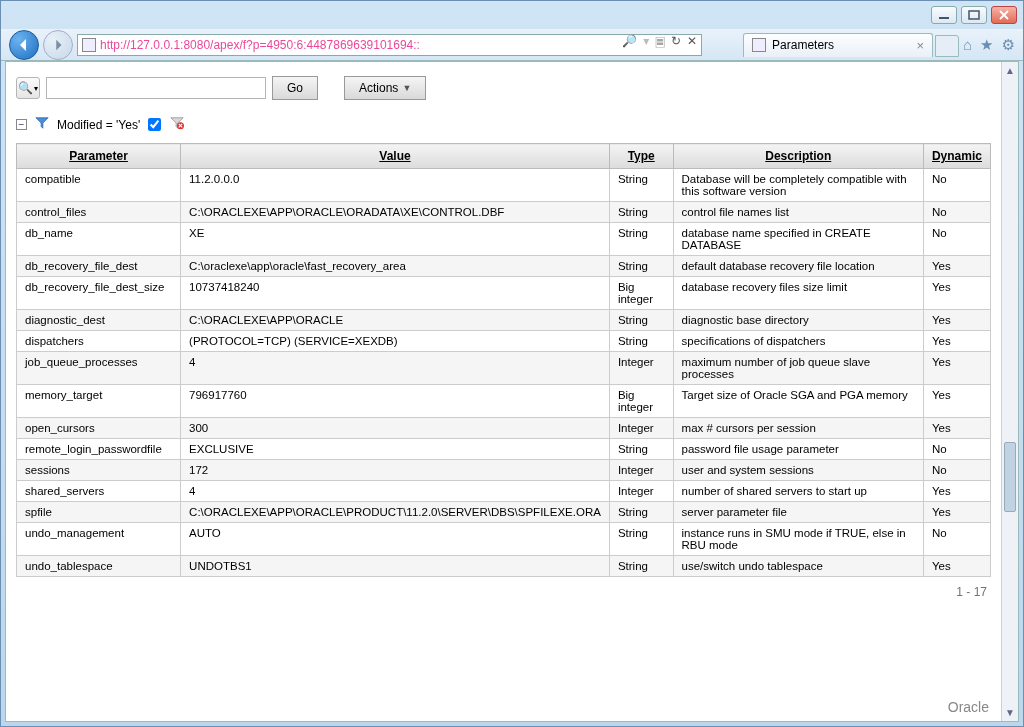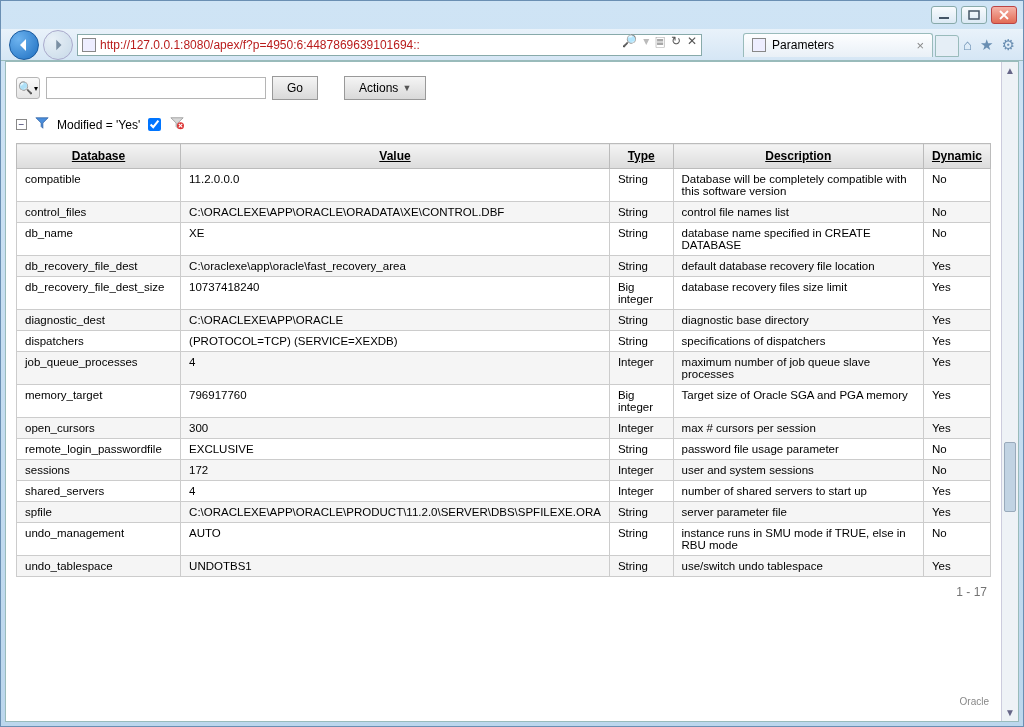--- a/index.html
+++ b/index.html
@@ -14,21 +14,21 @@
 
 
 .toolbar { height: 32px; background: linear-gradient(#e9f2fa, #d5e6f5); display: flex; align-items: center; padding: 0 8px; gap: 4px; border-bottom: 1px solid #9bb; }
 .nav-btn { width: 30px; height: 30px; border-radius: 50%; display: flex; align-items: center; justify-content: center; cursor: pointer; }
 .nav-back { background: radial-gradient(circle at 30% 30%, #6db3ef, #1e6fc1); border: 1px solid #1a5a9e; }
 .nav-back svg { fill: #fff; }
 .nav-fwd { background: radial-gradient(circle at 30% 30%, #e8f0f7, #c7d9e8); border: 1px solid #aac; }
 .nav-fwd svg { fill: #7a8fa3; }
 .url-wrap { flex: 1; display: flex; align-items: center; background: #fff; border: 1px solid #8aa; height: 22px; padding: 0 4px; gap: 4px; }
 .url-icon { width: 14px; height: 14px; border: 1px solid #888; background: #eef; }
-.url-text { flex: 1; font-size: 12px; color: #b91c1c; overflow: hidden; white-space: nowrap; }
+.url-text { flex: 1; font-size: 12px; color: #ec4899; overflow: hidden; white-space: nowrap; }
 .url-tools { display: flex; gap: 6px; color: #555; font-size: 12px; }
 .url-tools span { cursor: pointer; }
 .tabstrip { display: flex; align-items: flex-end; margin-left: 4px; padding-left: 33px; }
 .tab { background: linear-gradient(#fdfeff, #e9f0f7); border: 1px solid #9bb; border-bottom: none; height: 24px; min-width: 190px; display: flex; align-items: center; padding: 0 8px; gap: 6px; border-radius: 3px 3px 0 0; font-size: 12px; }
 .tab-close { margin-left: auto; color: #888; cursor: pointer; font-size: 13px; }
 .newtab { width: 24px; height: 22px; border: 1px solid #9bb; background: #e5eef6; margin-left: 2px; border-radius: 0 3px 0 0; }
 .tool-icons { display: flex; gap: 8px; margin-left: auto; color: #6a8fb3; font-size: 15px; }
 .tool-icons span { cursor: pointer; }
 
 
@@ -61,21 +61,21 @@
 .report td { border: 1px solid #ccc; padding: 4px 8px; font-size: 11.5px; vertical-align: top; }
 .report tbody tr:nth-child(even) td { background: #f5f5f5; }
 .report tbody tr:nth-child(odd) td { background: #fff; }
 .col-param { width: 165px; }
 .col-value { width: 380px; }
 .col-type { width: 65px; }
 .col-desc { width: 270px; }
 .col-dyn { width: 60px; }
 
 .pagination { text-align: right; font-size: 12px; padding: 8px 4px; color: #737373; }
-.footer-brand { position: absolute; right: 12px; bottom: 14px; color: #888; font-size: 10px; }
+.footer-brand { position: absolute; right: 12px; bottom: 6px; color: #888; font-size: 14px; }
 
 
 .report th { text-align: center; }
 </style>
 </head>
 <body>
 
 <div class="window">
 
   <div class="titlebar">
@@ -159,21 +159,21 @@
         <span class="filter-del"><svg width="16" height="14" viewBox="0 0 16 16">
               <path d="M1 2 L15 2 L9 8 L9 14 L7 12 L7 8 Z" fill="#d8d8d8" stroke="#888" stroke-width="0.8"></path>
               <circle cx="12" cy="11" r="4" fill="#d33"></circle>
               <path d="M10 9 L14 13 M14 9 L10 13" stroke="#fff" stroke-width="1.3"></path>
             </svg></span>
       </div>
 
       <table class="report">
         <thead>
           <tr>
-            <th class="col-param"><a>Database</a></th>
+            <th class="col-param"><a>Parameter</a></th>
             <th class="col-value"><a>Value</a></th>
             <th class="col-type"><a>Type</a></th>
             <th class="col-desc"><a>Description</a></th>
             <th class="col-dyn"><a>Dynamic</a></th>
           </tr>
         </thead>
         <tbody id="report-body">
             <tr>
               <td>compatible</td>
               <td>11.2.0.0.0</td>

